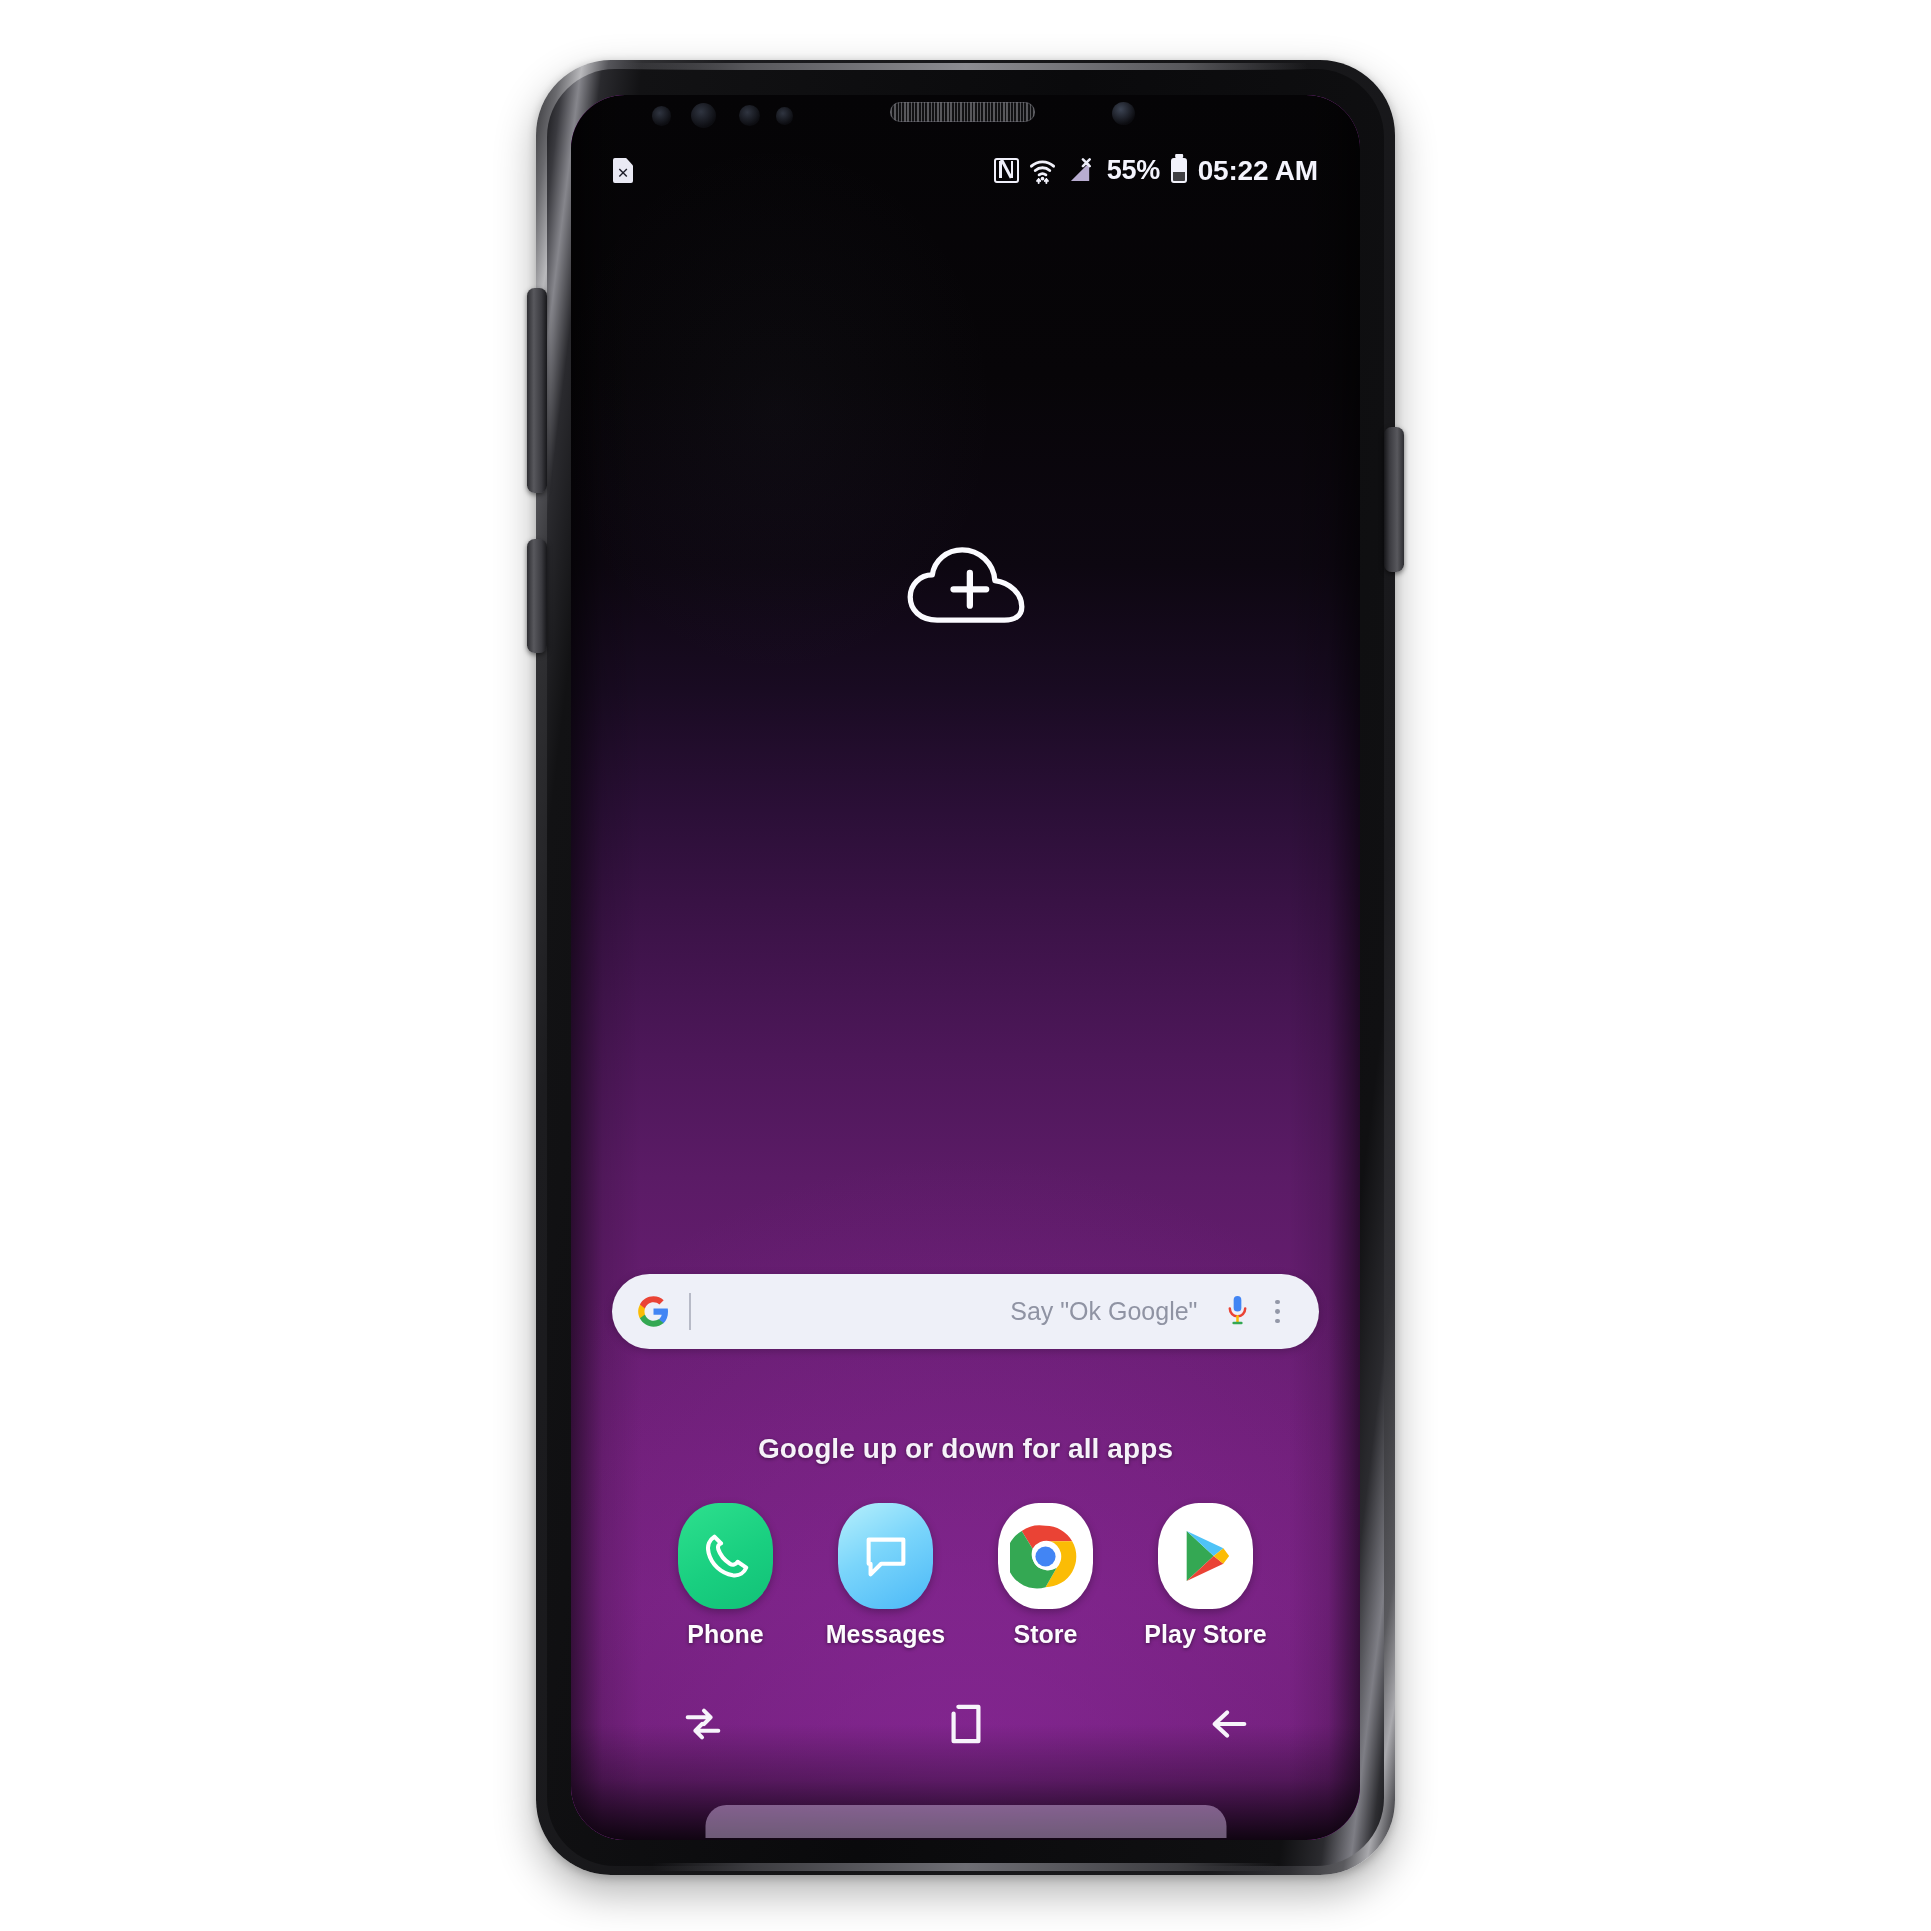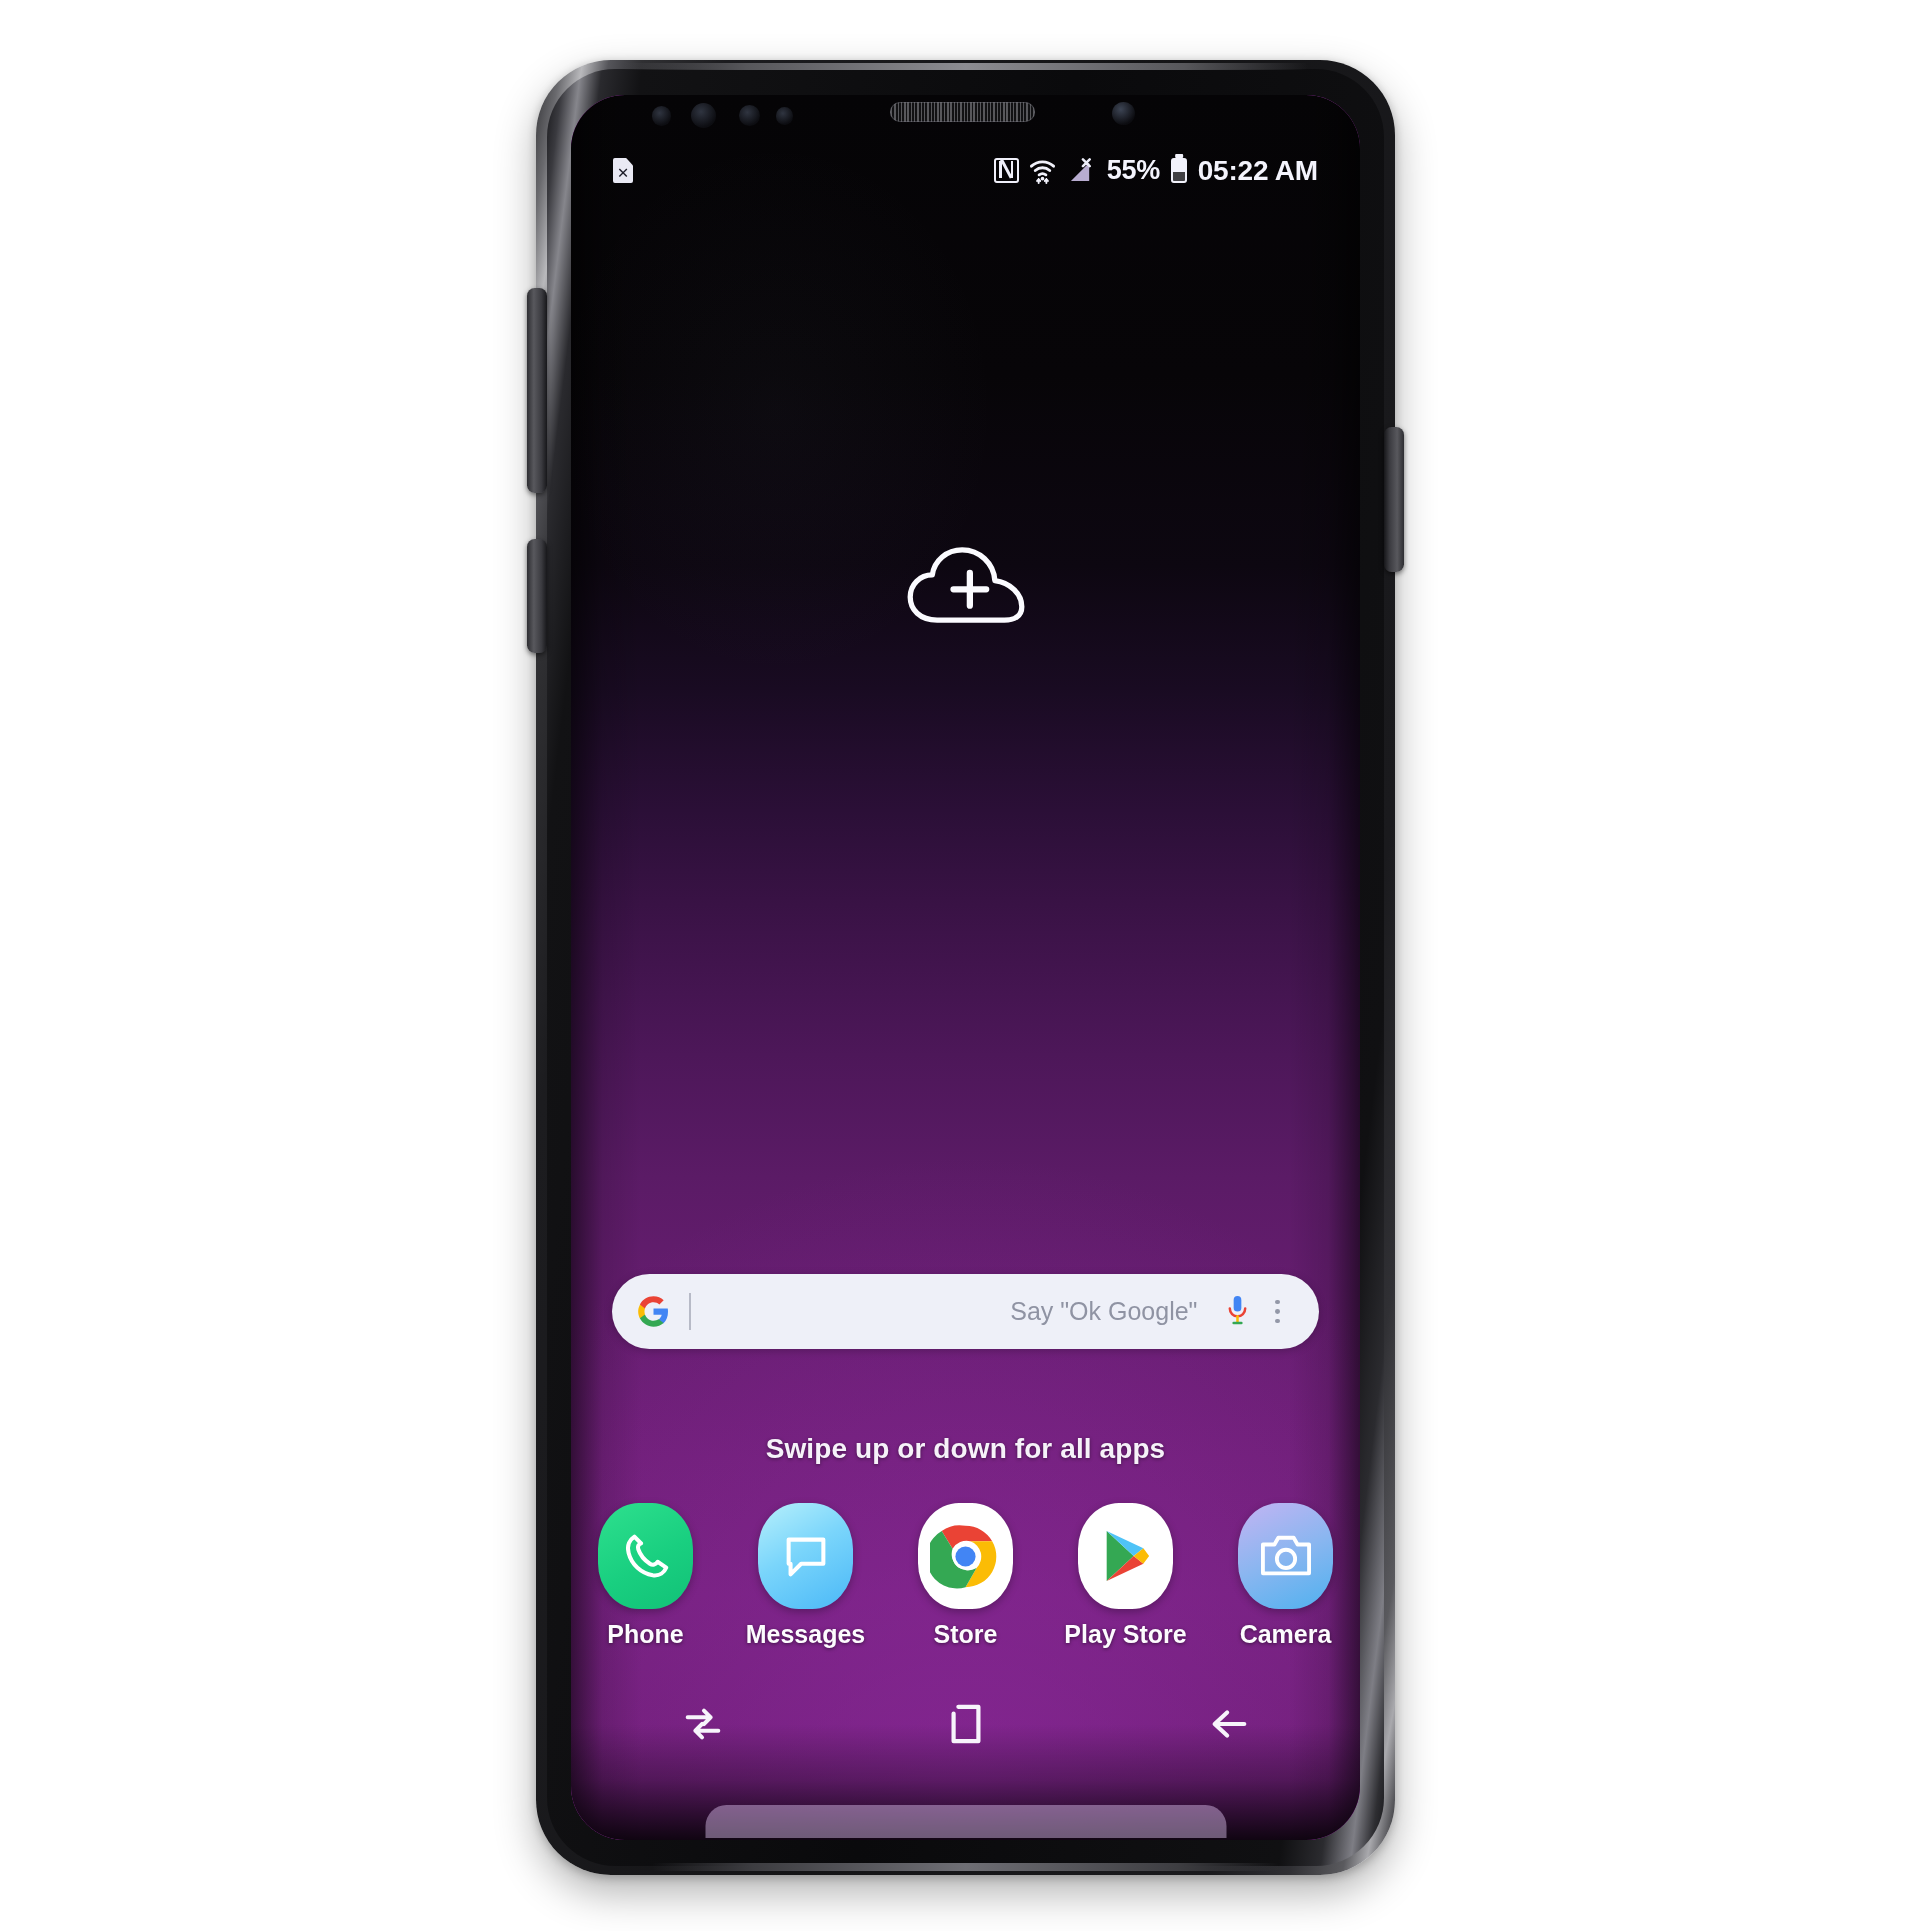--- a/index.html
+++ b/index.html
@@ -473,21 +473,21 @@
           <path d="M9 31 h8" stroke="#34A853" stroke-width="2.6" stroke-linecap="round"></path>
         </svg>
       </span>
       <span id="search-overflow">
         <span></span>
           <span></span>
           <span></span>
       </span>
     </div>
 
-    <div id="swipe-hint">Swipe up or down for all apps</div>
+    <div id="swipe-hint">Google up or down for all apps</div>
 
     <div id="dock">
 
       <div class="dock-item">
         <div class="app-icon" id="icon-phone">
           <svg width="56" height="56" viewBox="0 0 58 58">
             <path d="M17 9 C12 12 9 18 11 26 C14 38 24 47 36 49 C43 50 48 46 50 41
                      L41 35 C39 38 36 39 33 37 C27 33 23 28 21 22 C20 19 21 17 24 16 Z" fill="none" stroke="#ffffff" stroke-width="4.2" stroke-linejoin="round" stroke-linecap="round"></path>
           </svg>
         </div>
@@ -522,29 +522,20 @@
           <svg width="54" height="58" viewBox="0 0 56 60">
             <path d="M8 4 L36 30 L8 56 Z" fill="#34A853"></path>
             <path d="M8 4 L36 30 L46 22 Z" fill="#4FC3F7"></path>
             <path d="M8 56 L36 30 L46 38 Z" fill="#EA4335"></path>
             <path d="M46 22 L52 30 L46 38 L36 30 Z" fill="#FBBC05"></path>
           </svg>
         </div>
         <div class="app-label">Play Store</div>
       </div>
 
-      <div class="dock-item">
-        <div class="app-icon" id="icon-camera">
-          <svg width="58" height="50" viewBox="0 0 60 52">
-            <path d="M6 14 H18 L22 7 H38 L42 14 H54 V44 H6 Z" fill="none" stroke="#ffffff" stroke-width="4" stroke-linejoin="round" stroke-linecap="round"></path>
-            <circle cx="30" cy="29" r="9.5" fill="none" stroke="#ffffff" stroke-width="4"></circle>
-          </svg>
-        </div>
-        <div class="app-label">Camera</div>
-      </div>
     </div>
 
     <div id="nav-bar">
       <div class="nav-btn">
         <svg width="44" height="44" viewBox="0 0 46 46">
           <path d="M7 16 H31 M24 9 L31 16 L24 23" stroke="#f7f4fb" stroke-width="4.2" fill="none" stroke-linecap="round" stroke-linejoin="round"></path>
           <path d="M39 30 H15 M22 37 L15 30 L22 23" stroke="#f7f4fb" stroke-width="4.2" fill="none" stroke-linecap="round" stroke-linejoin="round"></path>
         </svg>
       </div>
       <div class="nav-btn">

